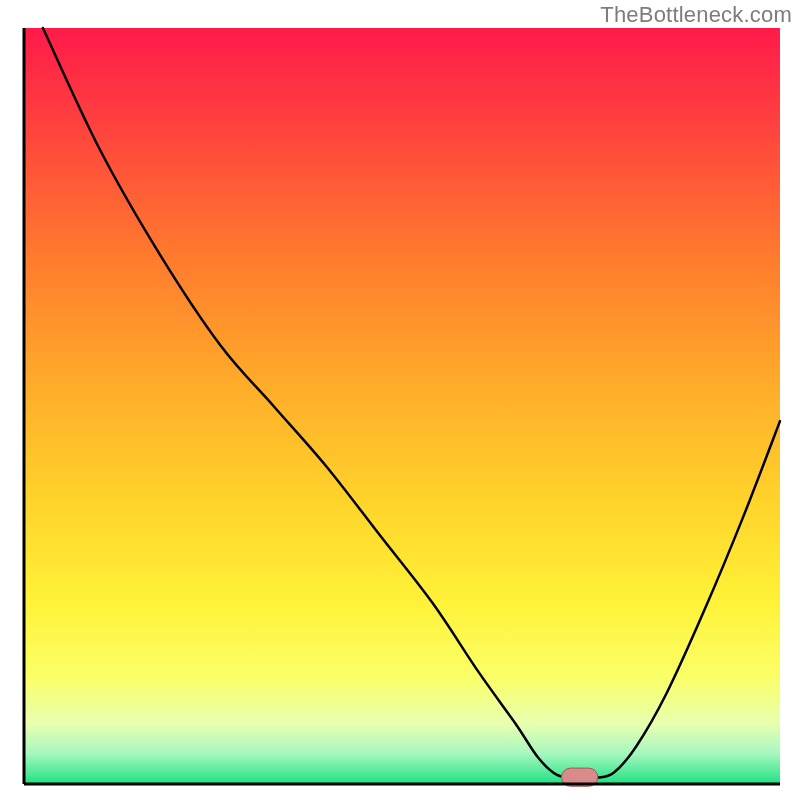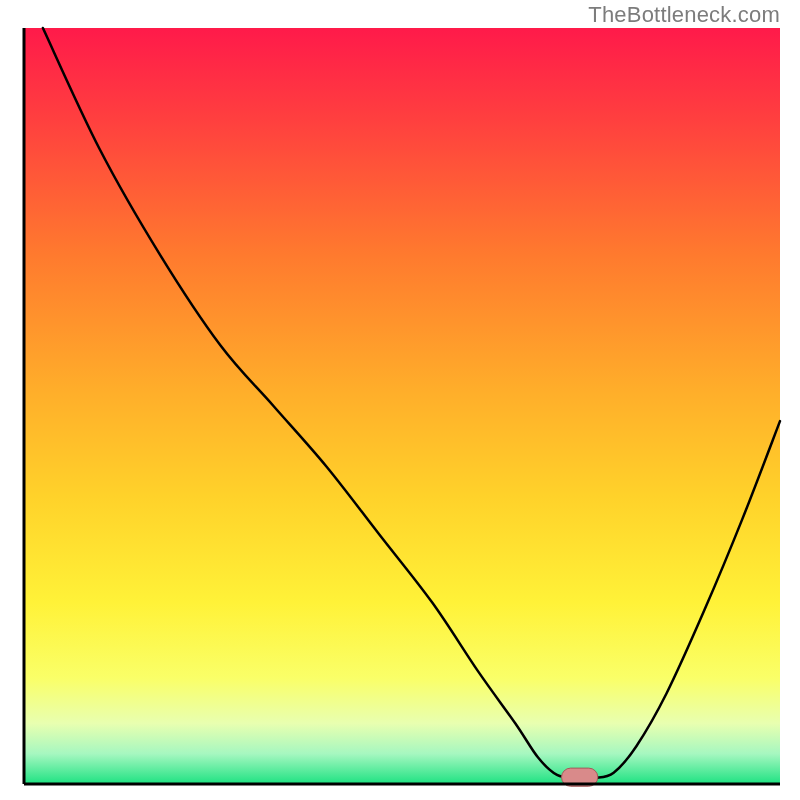--- a/index.html
+++ b/index.html
@@ -12,21 +12,21 @@
     font-family: Arial, Helvetica, sans-serif;
   }
   .container {
     position: relative;
     width: 800px;
     height: 800px;
   }
   .watermark {
     position: absolute;
     top: 2px;
-    right: 20px;
+    right: 8px;
     font-size: 22px;
     color: #7c7c7c;
     font-weight: 500;
     letter-spacing: 0.2px;
     z-index: 10;
   }
   svg {
     display: block;
   }
 </style>

